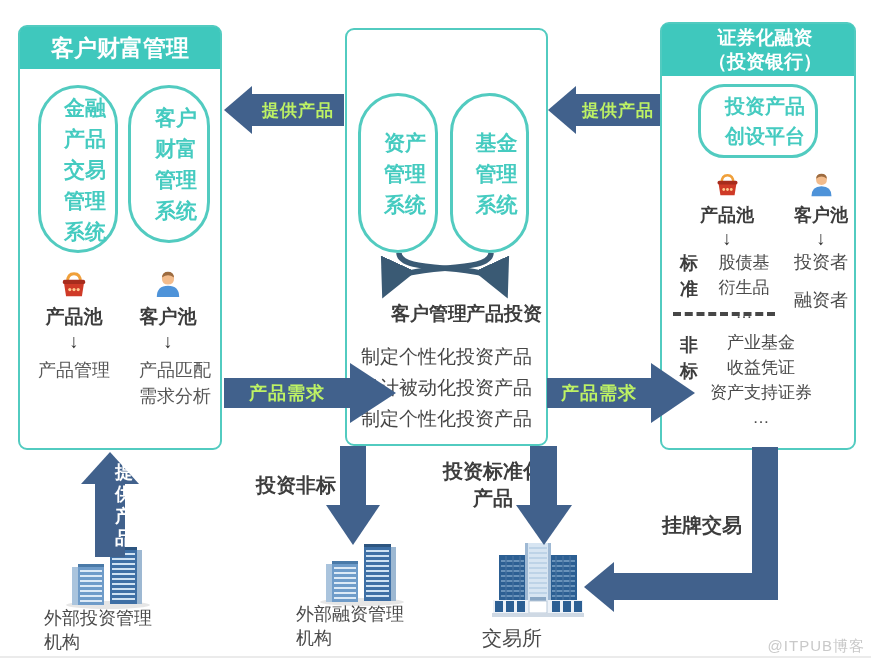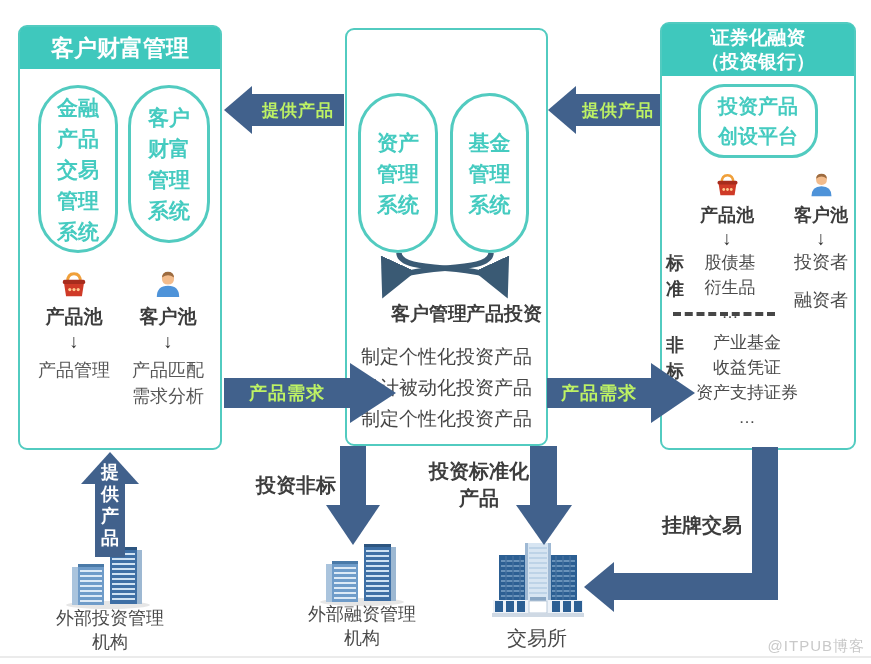--- a/index.html
+++ b/index.html
@@ -9,21 +9,21 @@
     --arrow:#41618c;
     --curve:#3a5a74;
     --dark:#3d3d3d;
     --gray:#4f4f4f;
   }
   html,body{margin:0;padding:0;background:#fff;}
   #stage{
     position:relative;width:871px;height:664px;overflow:hidden;background:#fff;
     font-family:"Liberation Sans","DejaVu Sans",sans-serif;color:var(--dark);
   }
-  .pre{white-space:pre-line;}
+  .pre{white-space:pre-line;padding-left:14px;}
   .abs{position:absolute;}
 
   
   .panel{position:absolute;background:#fff;border:2px solid var(--teal-border);border-radius:9px;box-sizing:border-box;}
   .panel-header{background:var(--teal);color:#fff;font-weight:bold;text-align:center;border-radius:5px 5px 0 0;}
   .pill{position:absolute;border:3px solid var(--teal-border);border-radius:46px;color:var(--pill-text);
         font-weight:bold;text-align:center;display:flex;align-items:center;justify-content:center;
         font-size:21px;line-height:31px;box-sizing:border-box;}
 
   
@@ -38,21 +38,21 @@
   .head-left{width:0;height:0;border-top:24px solid transparent;border-bottom:24px solid transparent;border-right:28px solid var(--arrow);}
   .head-right{width:0;height:0;border-top:30px solid transparent;border-bottom:30px solid transparent;border-left:46px solid var(--arrow);}
 
   
   .varrow{position:absolute;z-index:2;}
   .varrow .stem{position:absolute;background:var(--arrow);}
   .vhead-up{position:absolute;width:0;height:0;border-left:29px solid transparent;border-right:29px solid transparent;border-bottom:32px solid var(--arrow);}
   .vhead-down{position:absolute;width:0;height:0;border-left:27px solid transparent;border-right:27px solid transparent;border-top:40px solid var(--arrow);}
 
   .flow-label{position:absolute;color:var(--dark);font-weight:600;}
-  .org-label{position:absolute;color:#4a4a4a;font-size:18px;line-height:24px;text-align:center;}
+  .org-label{position:absolute;color:#4a4a4a;font-size:18px;line-height:24px;}
 
   .dashed-sep{position:absolute;border-top:4px dashed #474747;}
   .side-tag{position:absolute;font-weight:bold;font-size:18px;line-height:26px;color:var(--dark);text-align:center;}
   .list-text{position:absolute;color:#4a4a4a;font-size:17px;line-height:25px;text-align:center;}
   #watermark{position:absolute;top:637px;right:6px;color:#c9c9c9;font-size:15px;letter-spacing:1px;}
   #bottom-line{position:absolute;left:0;top:656px;width:871px;height:2px;background:#ebebeb;}
 </style>
 </head>
 <body>
 

